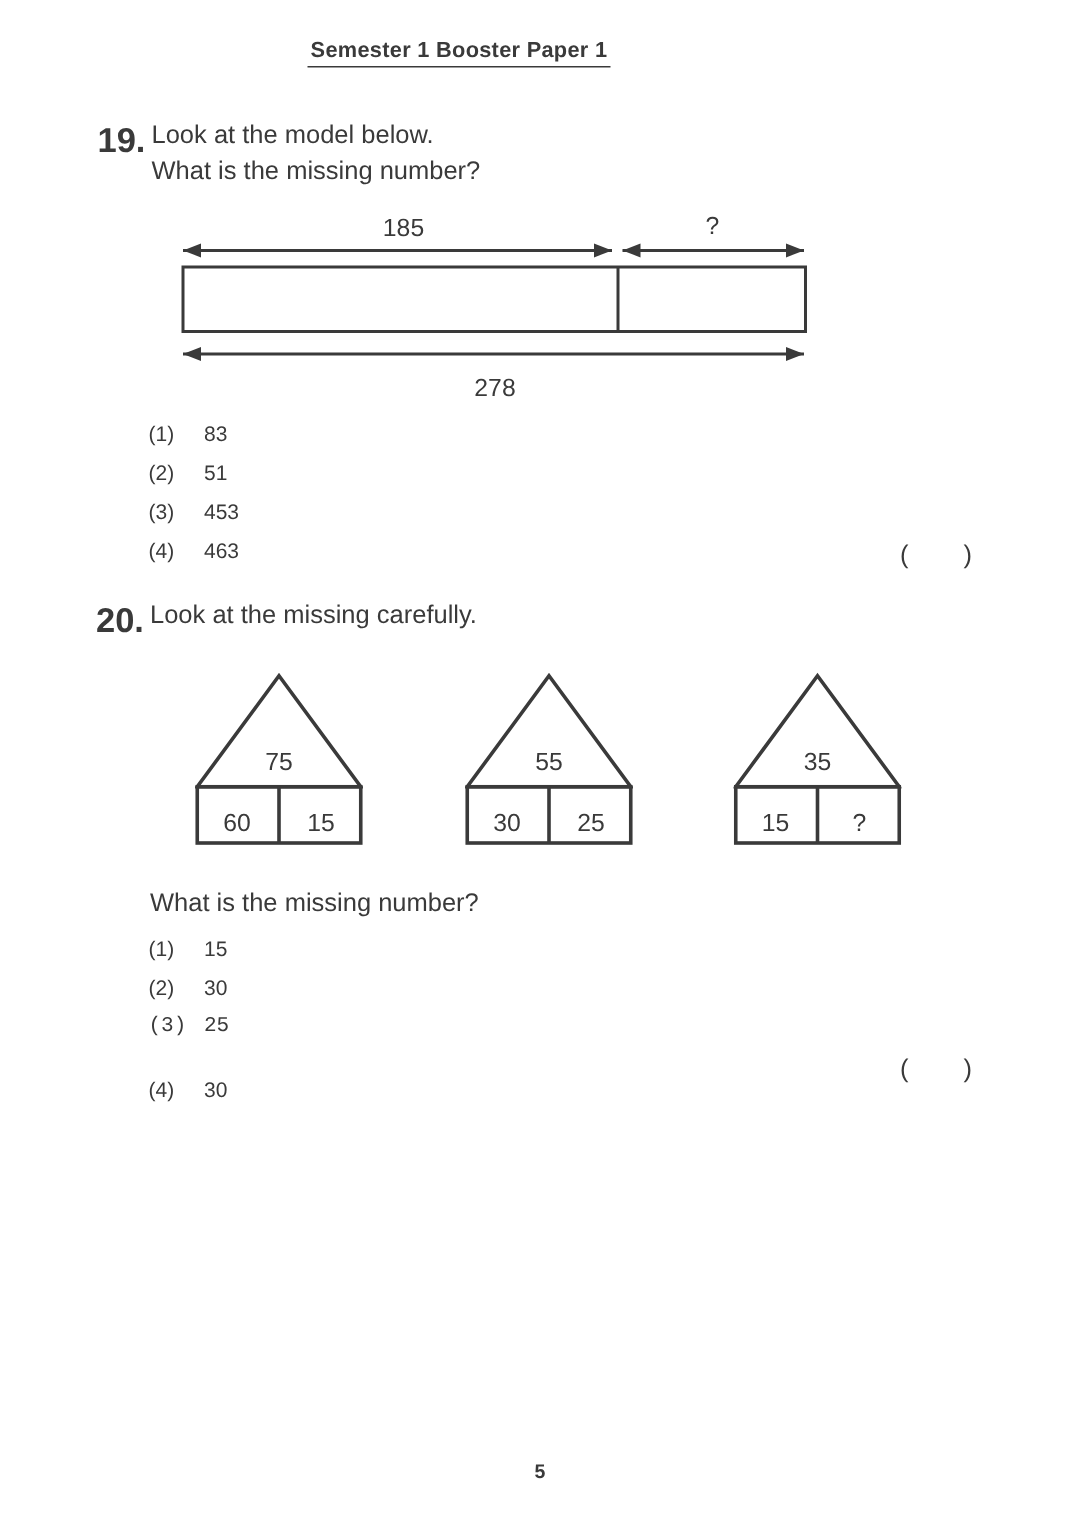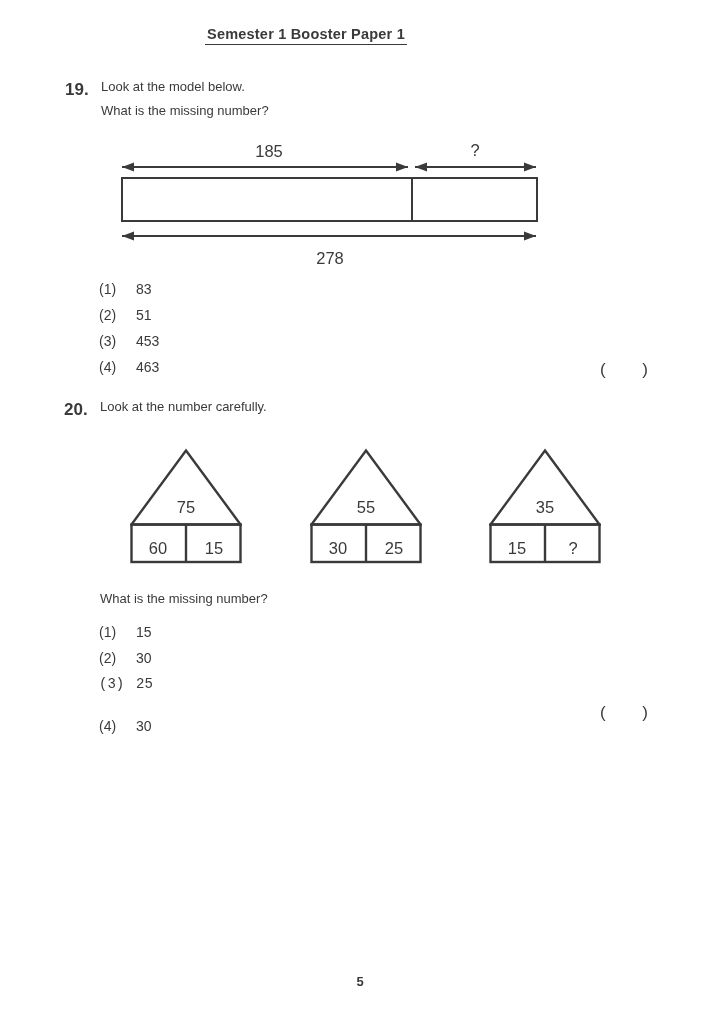--- a/index.html
+++ b/index.html
@@ -16,22 +16,22 @@
   }
   .abs { position: absolute; }
   .header-wrap { top: 25px; left: 0; width: 612px; text-align: center; }
   .header-title {
     display: inline-block;
     font-size: 14.5px; font-weight: bold;
     letter-spacing: 0.2px;
     border-bottom: 1.6px solid var(--ink);
     padding: 0 2px 2px 2px;
   }
-  .qnum  { font-size: 17px; font-weight: bold; line-height: 1.25; text-align: center; }
-  .qtext { font-size: 13px; line-height: 1.25; }
+  .qnum  { font-size: 23px; font-weight: bold; line-height: 1.25; text-align: center; }
+  .qtext { font-size: 17px; line-height: 1.25; }
   .opt   { font-size: 14px; line-height: 1.25; }
   .opt-num { display: inline-block; width: 37px; }
   .answer-bracket {
     display: flex; justify-content: space-between;
     width: 48px; font-size: 17px; line-height: 1.25;
   }
   svg { display: block; }
   .ln  { stroke: var(--ink); stroke-width: 2; fill: none; }
   .ln-fig { stroke: var(--ink); stroke-width: 2.4; fill: none; }
   .ah  { fill: var(--ink); }
@@ -87,21 +87,21 @@
   </div>
   <div class="abs opt" style="left:99px; top:359px;">
     <span class="opt-num">(4)</span><span>463</span>
   </div>
   <div class="abs answer-bracket" style="left:600px; top:359px;">
     <span>(</span>
     <span>)</span>
   </div>
 
   <span class="abs qnum" style="left:64px; top:399px;">20.</span>
-  <span class="abs qtext" style="left:100px; top:399px;">Look at the number carefully.</span>
+  <span class="abs qtext" style="left:100px; top:399px;">Look at the missing carefully.</span>
 
   <svg class="abs" style="left:130px; top:448px;" width="112" height="116" viewBox="0 0 112 116">
     <path class="ln-fig" d="M56 2.5 L110.5 76.5 L1.5 76.5 Z"></path>
     <rect class="ln-fig" x="1.5" y="76.5" width="109" height="37.5"></rect>
     <line class="ln-fig" x1="56" y1="76.5" x2="56" y2="114"></line>
     <text class="svgtxt" x="56" y="65">75</text>
     <text class="svgtxt" x="28" y="106">60</text>
     <text class="svgtxt" x="84" y="106">15</text>
   </svg>
 

